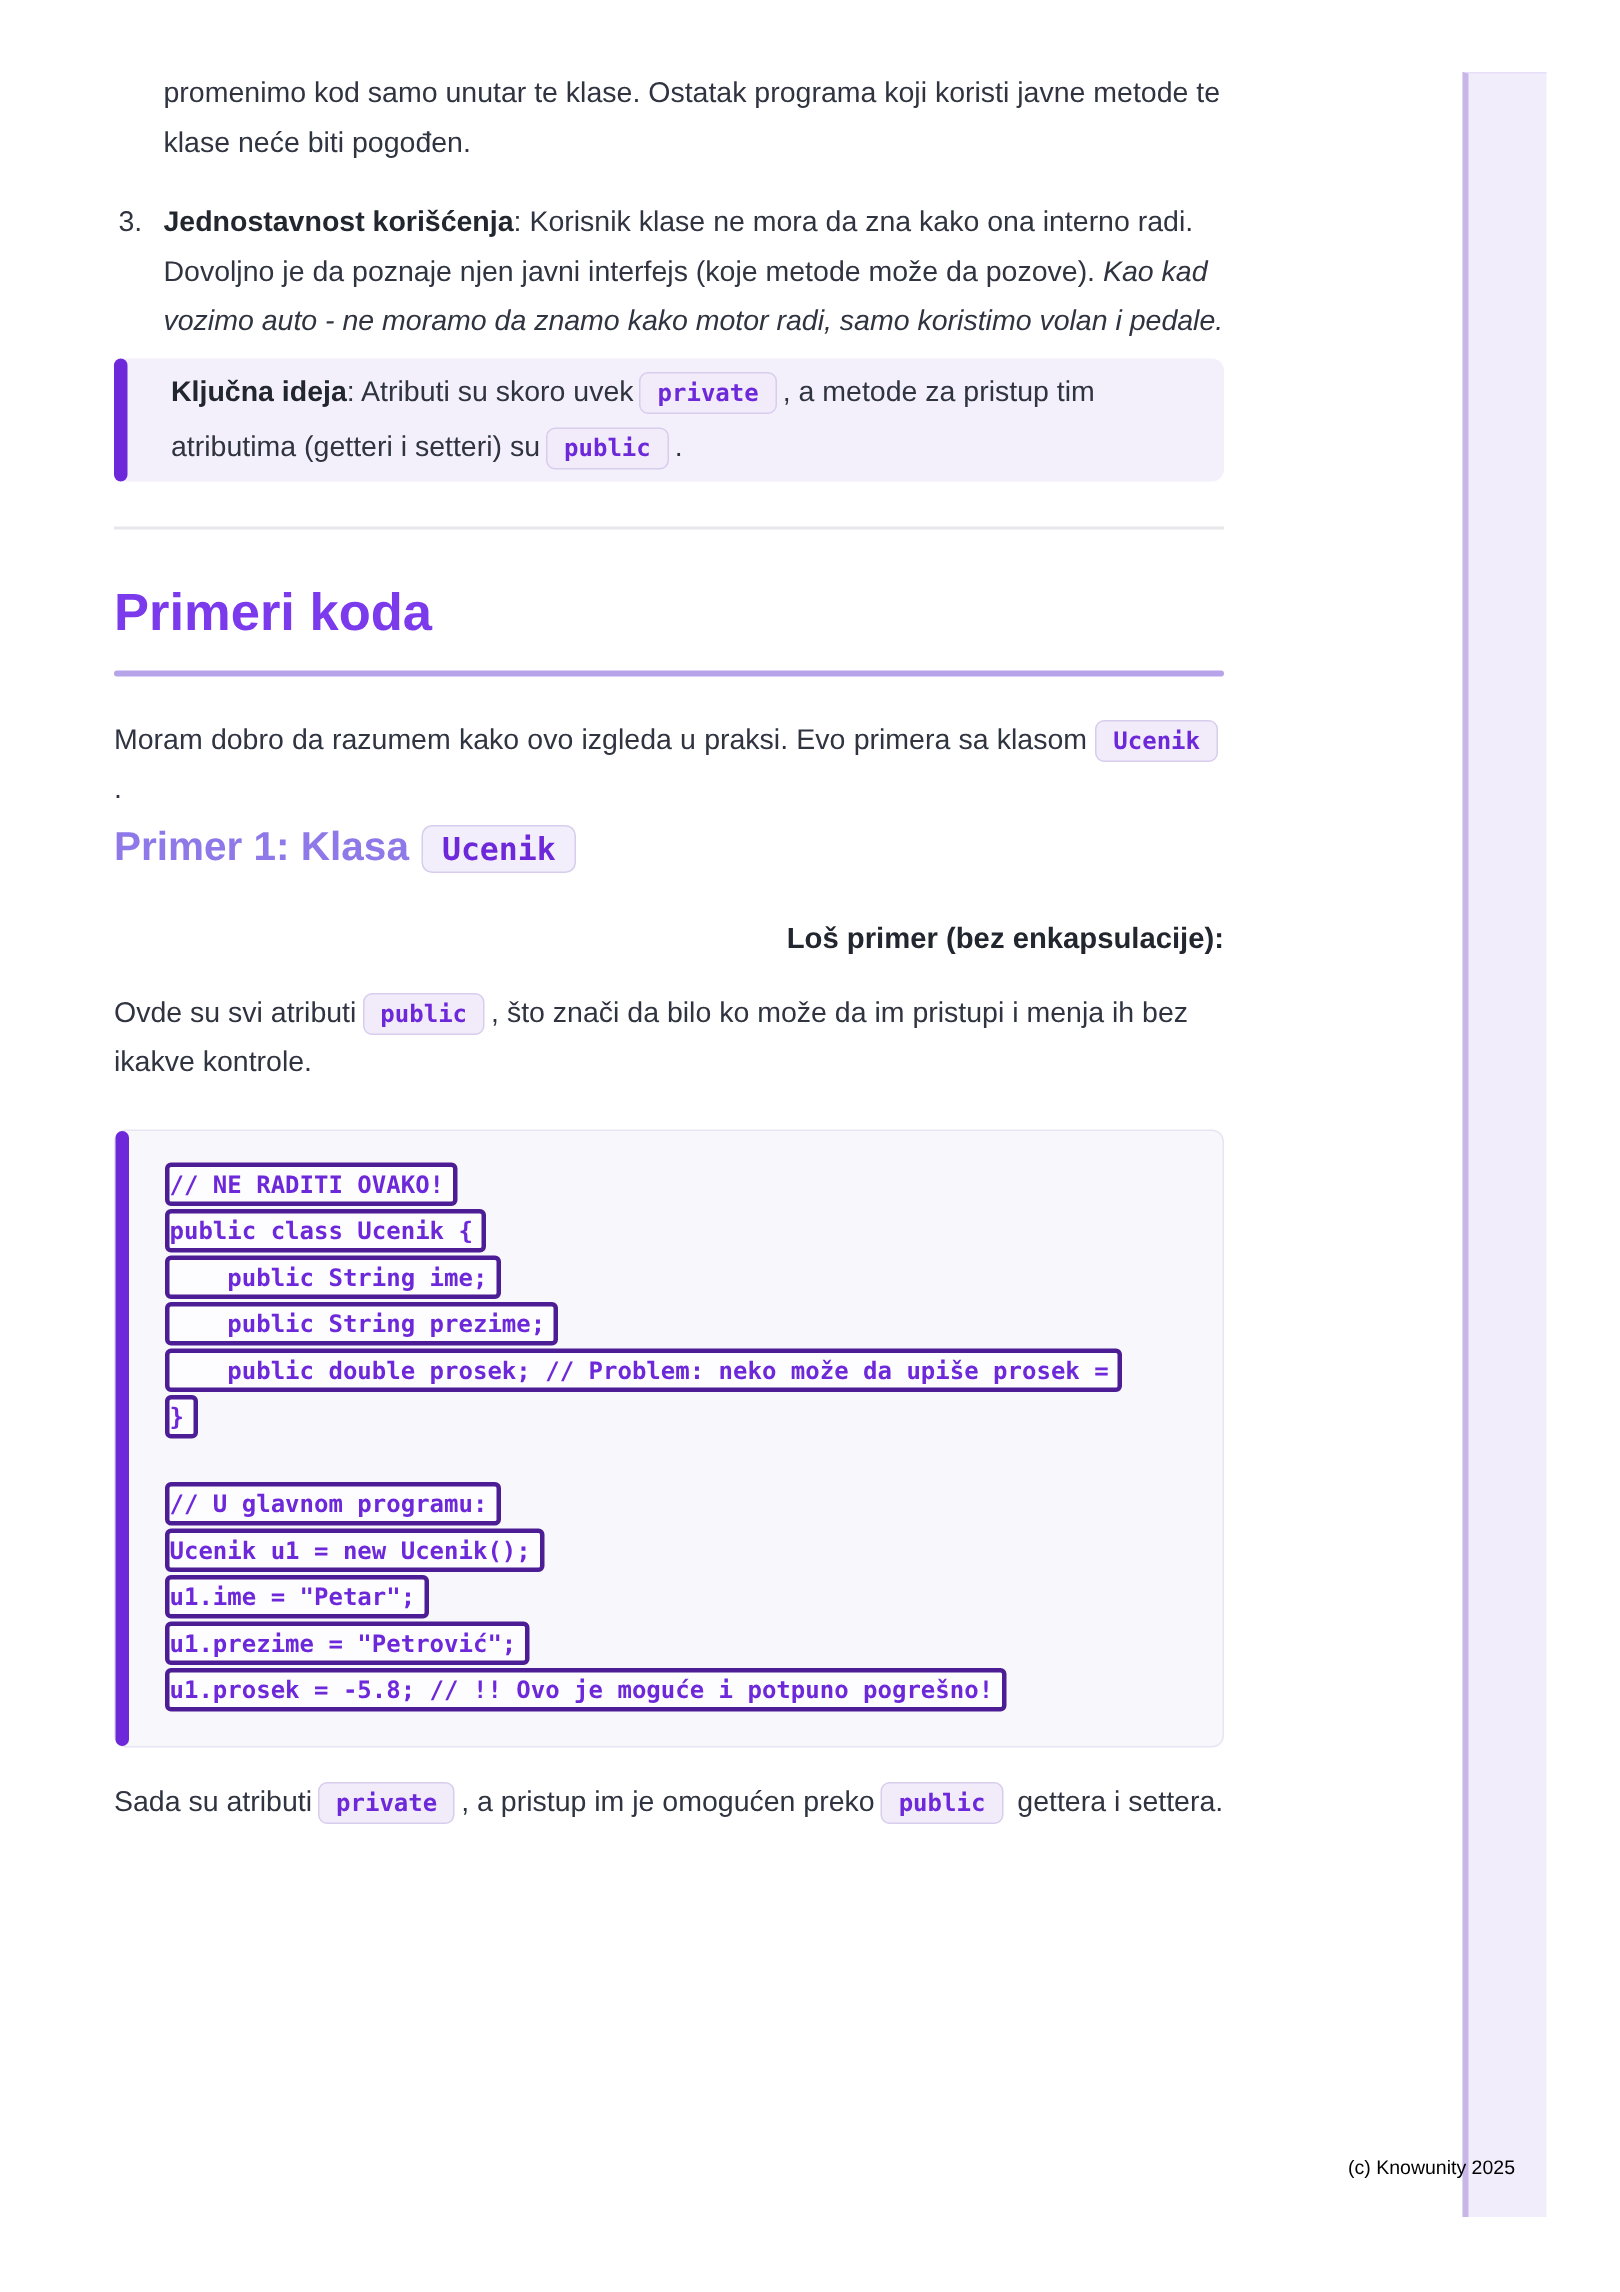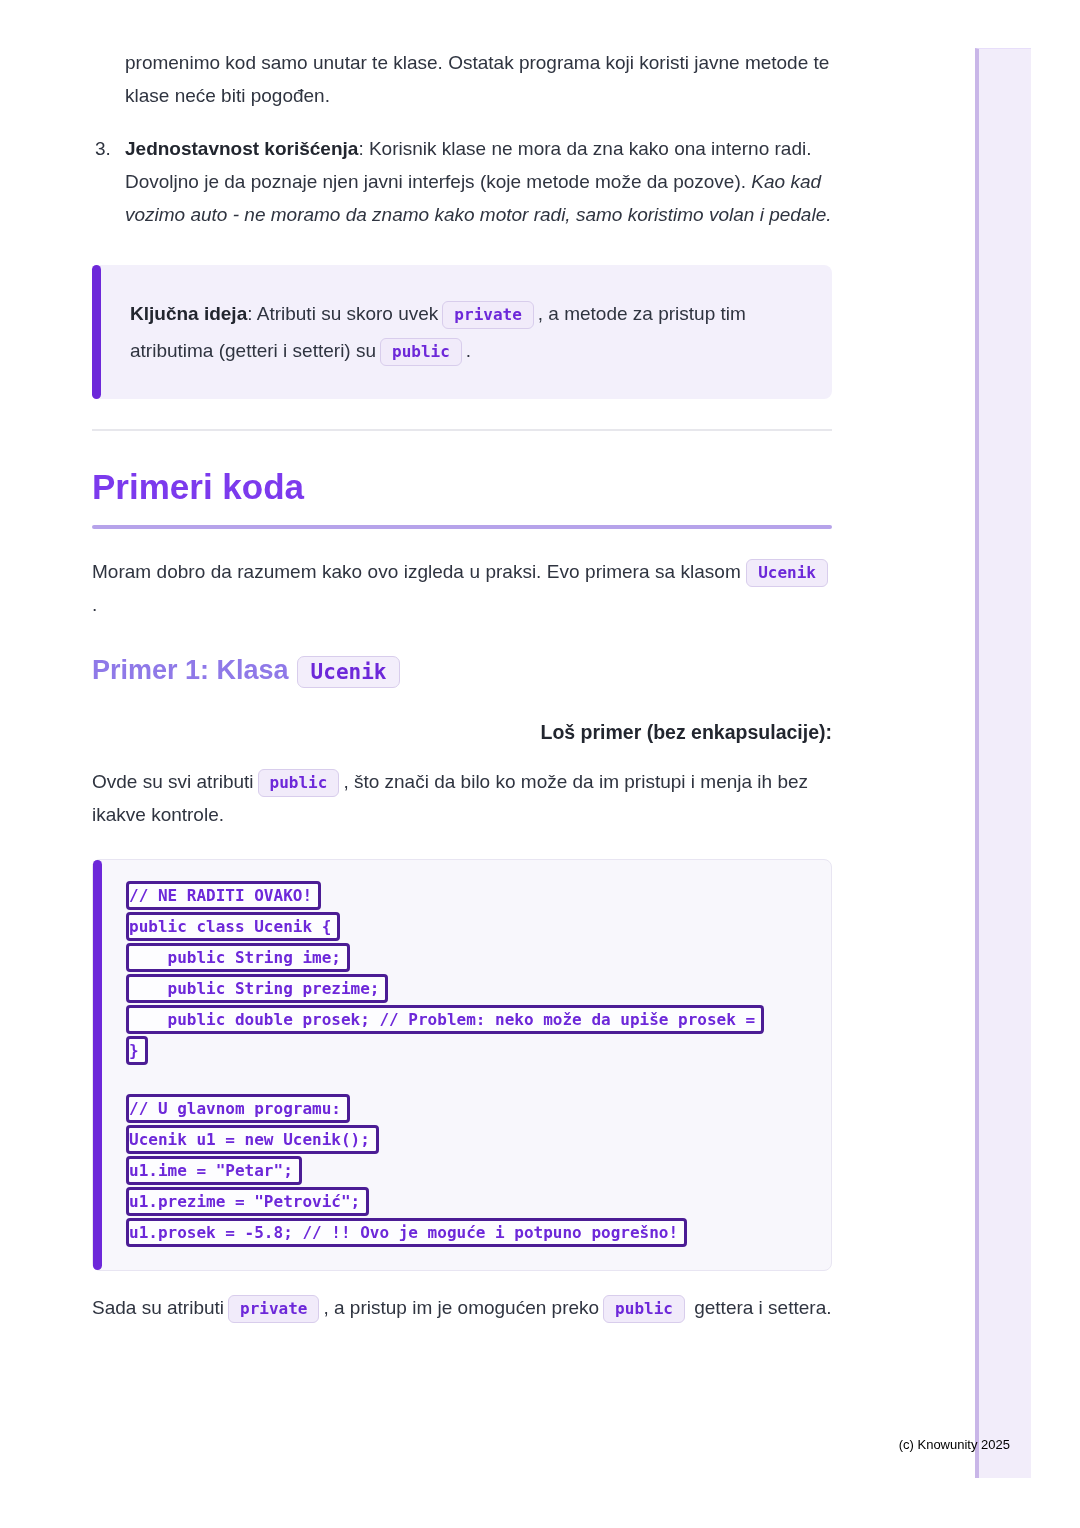--- a/index.html
+++ b/index.html
@@ -18,21 +18,21 @@
     left: 975px;
     top: 48px;
     width: 56px;
     height: 1430px;
     background: #f2edfa;
     border-left: 4px solid #c9b6e8;
     border-top: 1px solid #e7defa;
   }
   .content {
     position: absolute;
-    left: 92px;
+    left: 76px;
     top: 0;
     width: 740px;
     padding-top: 46px;
   }
   .body-text {
     font-size: 19px;
     line-height: 33px;
     color: #2f3440;
   }
   .tail { margin-left: 33px; }
@@ -46,24 +46,24 @@
     padding-left: 3px;
     font-size: 19px;
     line-height: 33px;
     color: #2f3440;
   }
   .li-body { flex: 1; }
   b, strong { color: #22262f; font-weight: 700; text-align: right; }
   em { font-style: italic; }
   .callout {
     position: relative;
-    margin-top: 34px;
+    margin-top: 8px;
     background: #f3f0fb;
     border-radius: 8px;
-    padding: 30px 38px;
+    padding: 4px 38px;
   }
   .accent-bar {
     position: absolute;
     left: 0;
     top: 0;
     bottom: 0;
     width: 9px;
     background: #6d28d9;
     border-radius: 8px;
   }
@@ -97,21 +97,20 @@
   .h1-underline {
     margin-top: 16px;
     height: 4px;
     width: 100%;
     background: #b6a3ea;
     border-radius: 2px;
   }
   .p-intro { margin-top: 26px; text-align: justify; }
   .p-intro .chip { margin-left: 0; }
   h2 {
-    margin-top: 28px;
     font-size: 27px;
     line-height: 42px;
     font-weight: 700;
     color: #8f79e8;
   }
   h2 .chip {
     font-size: 21px;
     padding: 4px 13px;
     margin-left: 8px;
     border-radius: 7px;

